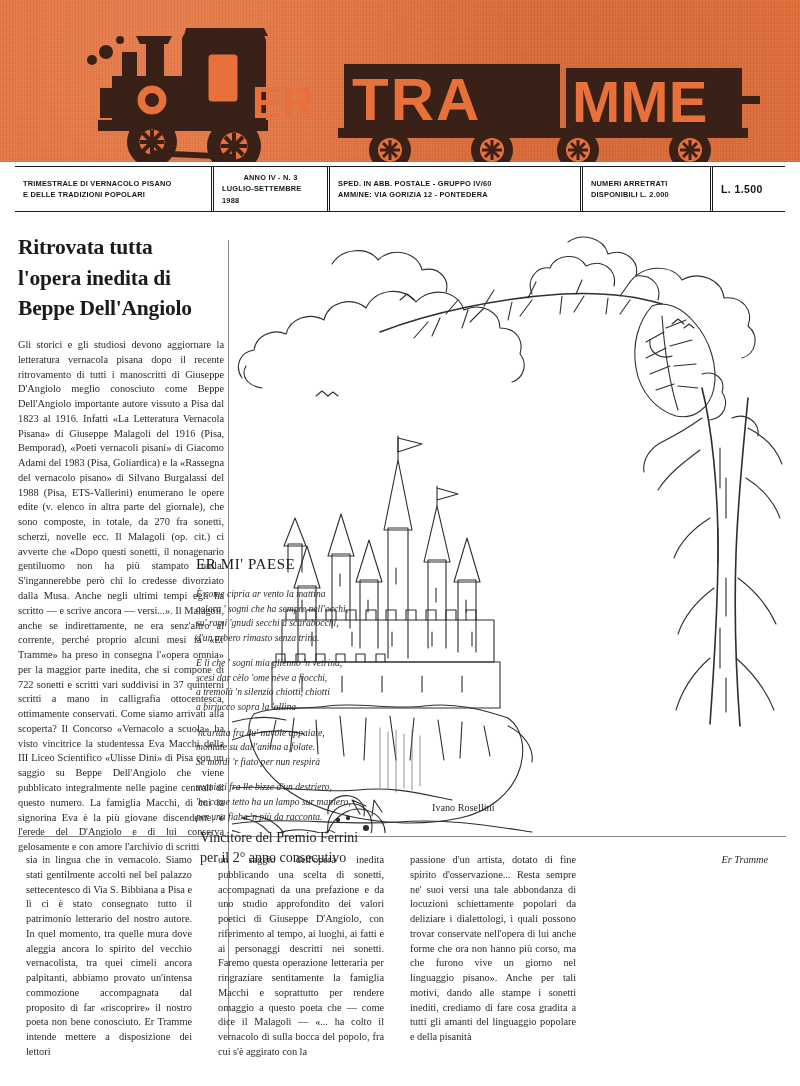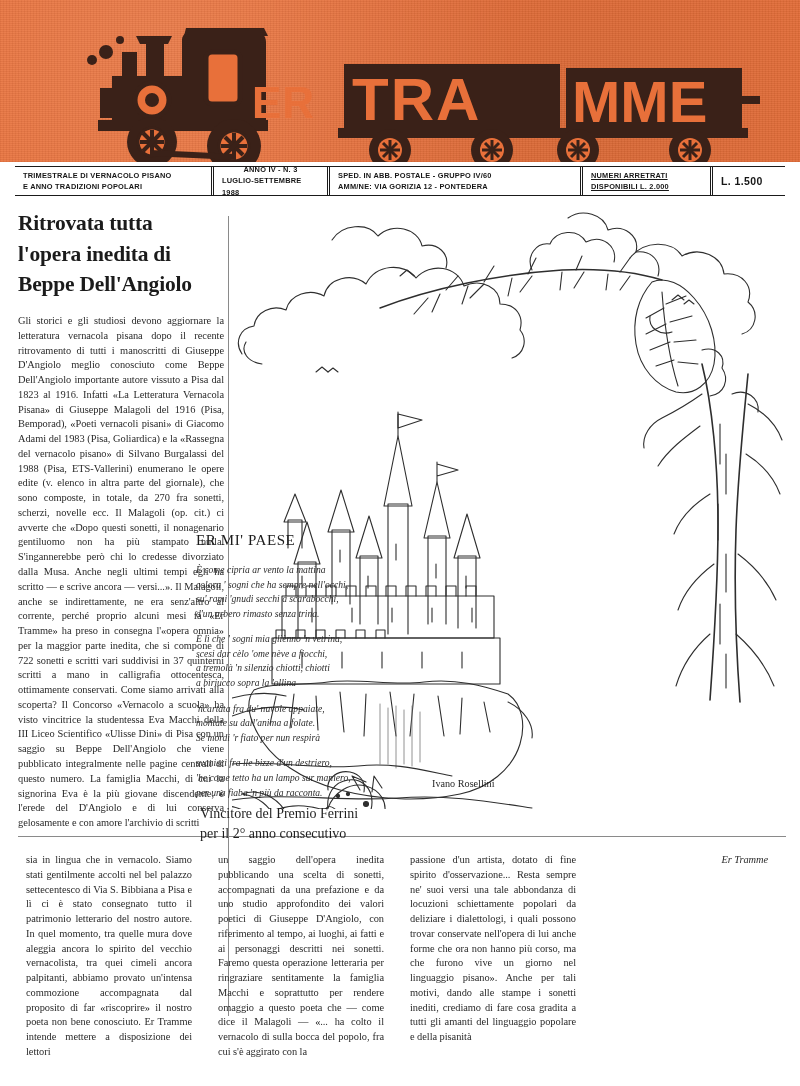--- a/index.html
+++ b/index.html
@@ -29,45 +29,45 @@
       repeating-linear-gradient(90deg, rgba(0,0,0,0.03) 0 1px, rgba(255,255,255,0.025) 1px 3px),
       radial-gradient(circle at 20% 30%, rgba(255,255,255,0.09), transparent 55%),
       radial-gradient(circle at 75% 70%, rgba(0,0,0,0.07), transparent 60%);
     pointer-events: none;
   }
   #logo-train { position: absolute; left: 0; top: 0; }
 
   
   #infobar {
     width: 770px;
-    margin: 4px auto 0 auto;
+    margin: 4px auto 8px auto;
     border-top: 1.5px solid #1a1a1a;
     border-bottom: 1.5px solid #1a1a1a;
-    height: 30px;
+    height: 46px;
     display: flex;
     align-items: stretch;
     font-family: "Liberation Sans", sans-serif;
   }
   .infocell {
     display: flex; flex-direction: column; justify-content: center;
     padding: 0 8px;
     font-size: 7.4px;
     letter-spacing: 0.22px;
     line-height: 1.55;
     font-weight: 700;
     color: #161616;
   }
   .infosep {
     width: 0; border-left: 1.2px solid #1a1a1a; border-right: 1.2px solid #1a1a1a;
     margin: 0 0px; flex: 0 0 3px;
   }
   .c1 { flex: 0 0 196px; }
   .c2 { flex: 0 0 113px; align-items: center; }
   .c3 { flex: 0 0 250px; }
-  .c4 { flex: 0 0 127px; text-decoration: underline; }
+  .c4 { flex: 0 0 127px; }
   .c5 { flex: 1 1 auto; justify-content: center; align-items: flex-start; font-size: 10.5px; letter-spacing: 0.4px;}
 
   
   #page { position: relative; width: 726px; height: 880px; }
 
   #headline-block {
     position: absolute; left: 18px; top: 12px; width: 208px;
   }
   #headline-block .hl {
     font-family: "Liberation Serif", serif;
@@ -262,21 +262,21 @@
       <circle cx="106" cy="52" r="7"></circle>
       <circle cx="92" cy="60" r="5"></circle>
       <circle cx="120" cy="40" r="4"></circle>
     </g>
   </svg>
 </div>
 
 <div id="infobar">
   <div class="infocell c1">
     <span>TRIMESTRALE DI VERNACOLO PISANO</span>
-    <span>E ANNO TRADIZIONI POPOLARI</span>
+    <span>E DELLE TRADIZIONI POPOLARI</span>
   </div>
   <div class="infosep"></div>
   <div class="infocell c2">
     <span>ANNO IV - N. 3</span>
     <span>LUGLIO-SETTEMBRE 1988</span>
   </div>
   <div class="infosep"></div>
   <div class="infocell c3">
     <span>SPED. IN ABB. POSTALE - GRUPPO IV/60</span>
     <span>AMM/NE: VIA GORIZIA 12 - PONTEDERA</span>

